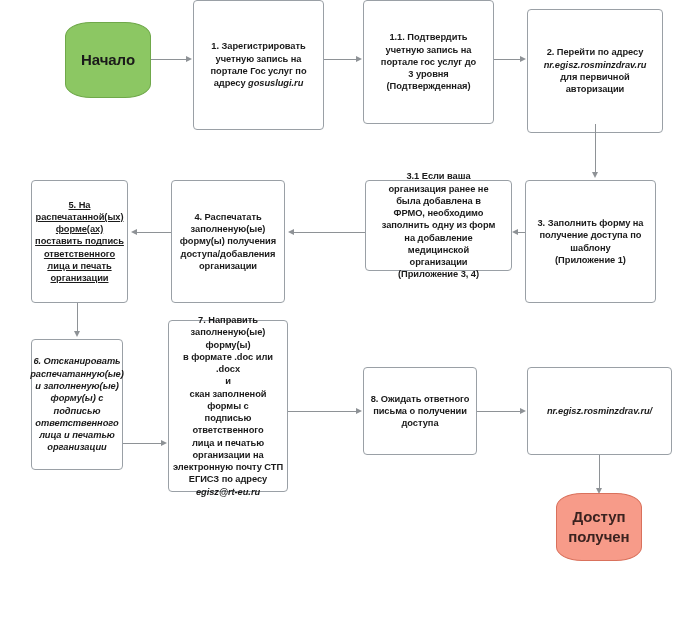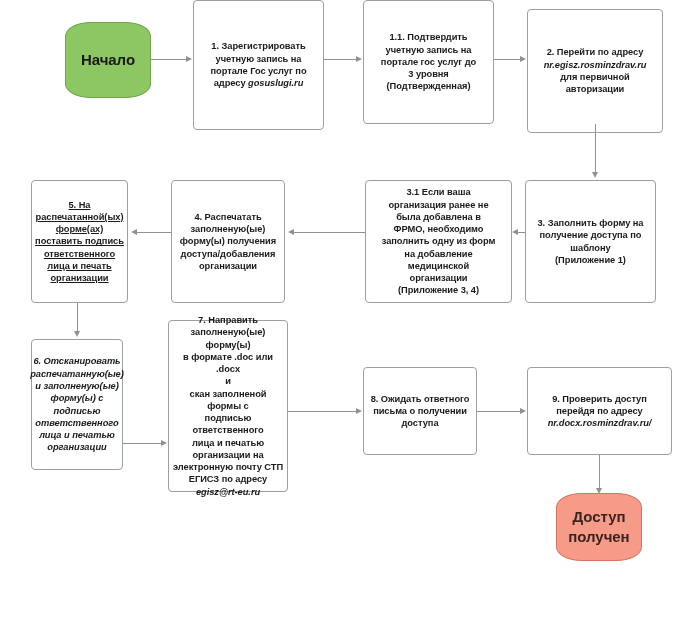--- a/index.html
+++ b/index.html
@@ -146,21 +146,21 @@
     <span class="txt">4. Распечатать
 заполненую(ые)
 форму(ы) получения
 доступа/добавления
 организации</span>
   </div>
 
   <div class="conn h" style="left:294px; top:232px; width:71px;"></div>
   <div class="arrow left" style="left:288px; top:228.5px;"></div>
 
-  <div class="node process" style="left:365px; top:180px; width:147px; height:123px;">
+  <div class="node process" style="left:365px; top:180px; width:147px; height:91px;">
     <span class="txt">3.1 Если ваша
 организация ранее не
 была добавлена в
 ФРМО, необходимо
 заполнить одну из форм
 на добавление
 медицинской
 организации
 (Приложение 3, 4)</span>
   </div>
@@ -212,23 +212,21 @@
   <div class="node process" style="left:363px; top:367px; width:114px; height:88px;">
     <span class="txt">8. Ожидать ответного
 письма о получении
 доступа</span>
   </div>
 
   <div class="conn h" style="left:477px; top:411px; width:43px;"></div>
   <div class="arrow right" style="left:520px; top:407.5px;"></div>
 
   <div class="node process" style="left:527px; top:367px; width:145px; height:88px;">
-    <span class="txt"><span>9. Проверить доступ
-перейдя по адресу
-</span><em>nr.docx.rosminzdrav.ru/</em></span>
+    <span class="txt"><em>nr.egisz.rosminzdrav.ru/</em></span>
   </div>
 
   <div class="conn v" style="left:599px; top:455px; width:1px; height:33px;"></div>
   <div class="arrow down" style="left:595.5px; top:488px;"></div>
 
   <div class="node terminator term-end" style="left:556px; top:493px; width:86px; height:68px;">
     <span class="txt">Доступ
 получен</span>
   </div>
 

